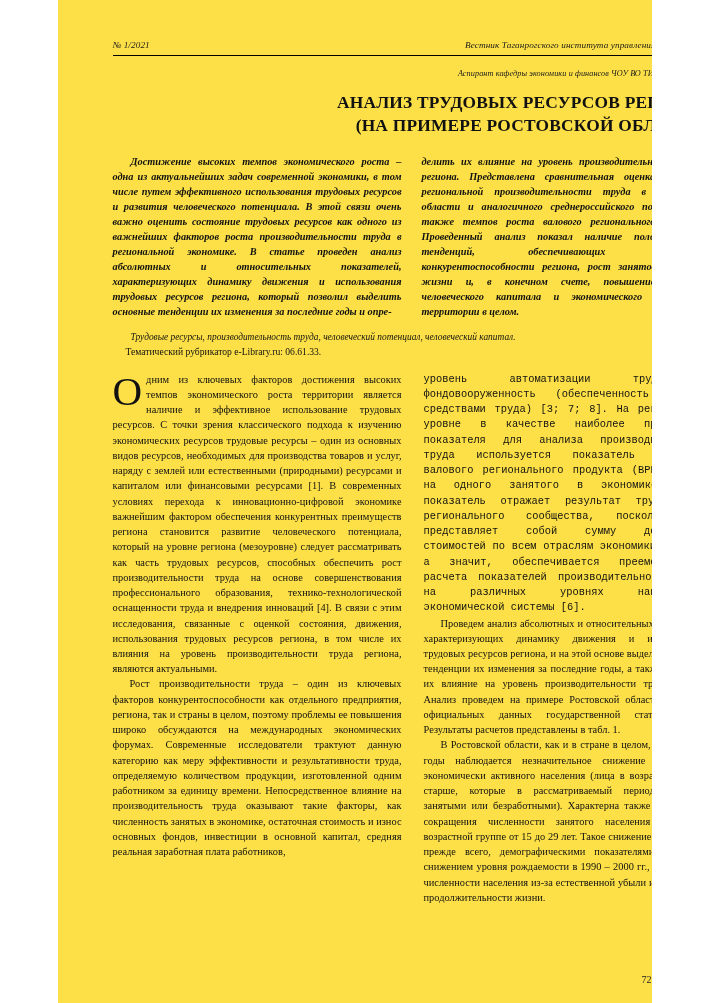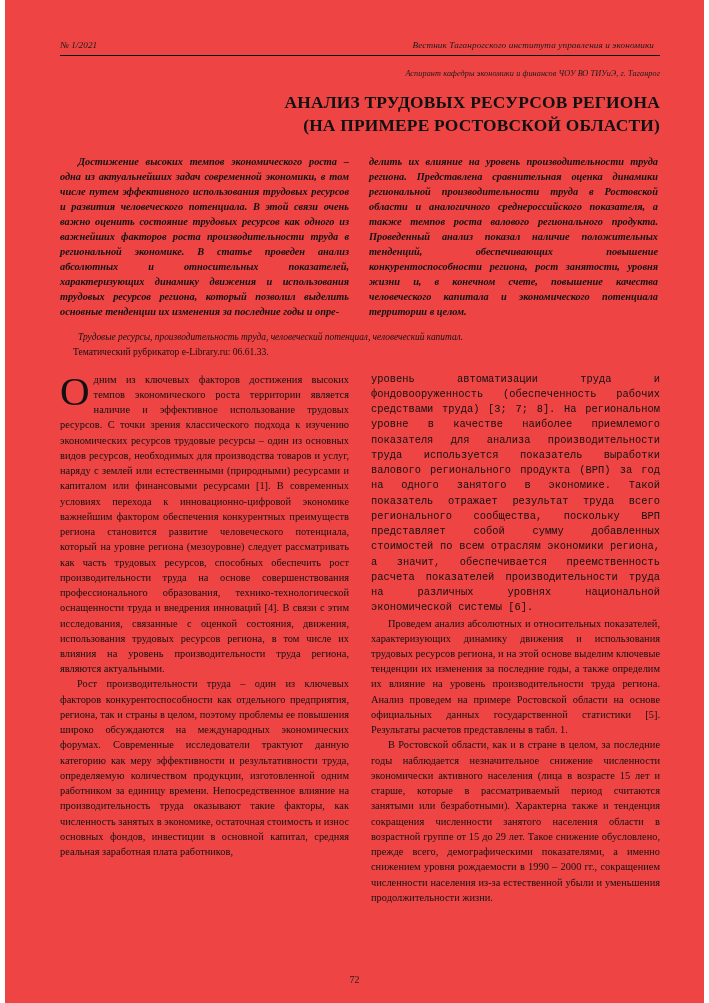--- a/index.html
+++ b/index.html
@@ -7,24 +7,24 @@
     margin: 0;
     padding: 0;
     background: #ffffff;
   }
   body {
     font-family: "Liberation Serif", "DejaVu Serif", serif;
     color: #111111;
   }
   .page {
     position: relative;
-    width: 699px;
+    width: 594px;
     height: 1003px;
     margin: 0 auto;
-    background: #ef4444;
+    background: #fde047;
     overflow: hidden;
     box-sizing: border-box;
   }
   .content {
     position: absolute;
     left: 55px;
     top: 40px;
     width: 600px;
   }
 
@@ -150,21 +150,21 @@
     margin-top: 1px;
     font-family: "Liberation Serif", "DejaVu Serif", serif;
   }
 
   
   .page-number {
     position: absolute;
     left: 0;
     right: 0;
     bottom: 18px;
-    text-align: center;
+    text-align: right;
     font-size: 10px;
     color: #222;
   }
 </style>
 </head>
 <body>
 
 <div class="page">
   <div class="content">
 

